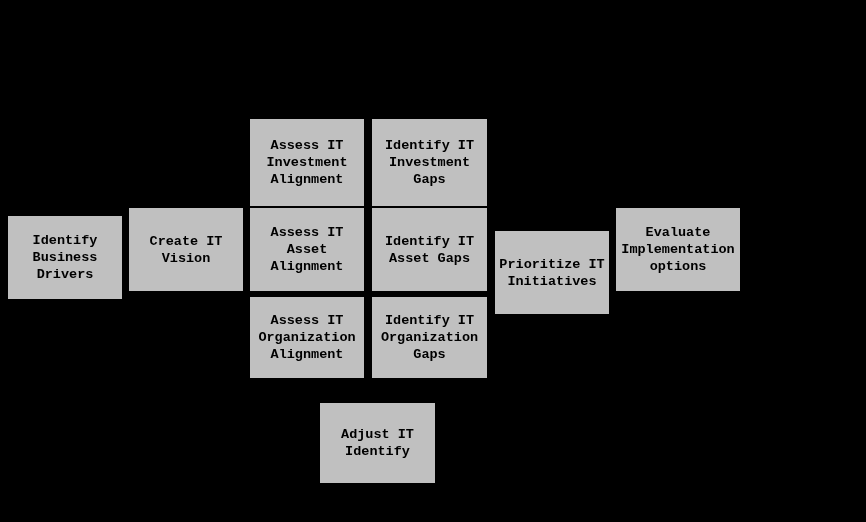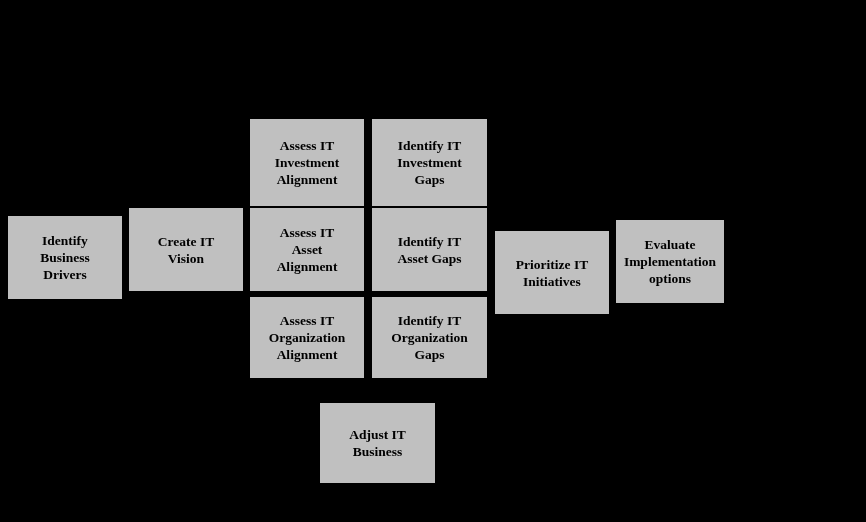--- a/index.html
+++ b/index.html
@@ -23,21 +23,21 @@
     background: #000000;
   }
   .proc-box {
     position: absolute;
     background: #c0c0c0;
     color: #000000;
     display: flex;
     align-items: center;
     justify-content: center;
     text-align: center;
-    font-family: Liberation Serif, serif;
+    font-family: Liberation Mono, monospace;
     font-weight: bold;
     font-size: 13.5px;
     line-height: 17px;
     letter-spacing: 0px;
     box-sizing: border-box;
     padding: 8px 4px;
     white-space: pre-line;
   }
 </style>
 </head>
@@ -61,18 +61,18 @@
     <div class="proc-box" style="left: 372px; top: 119px; width: 115px; height: 87px; background: rgb(192, 192, 192); color: rgb(0, 0, 0);">Identify IT
 Investment
 Gaps</div>
     <div class="proc-box" style="left: 372px; top: 208px; width: 115px; height: 83px; background: rgb(192, 192, 192); color: rgb(0, 0, 0);">Identify IT
 Asset Gaps</div>
     <div class="proc-box" style="left: 372px; top: 297px; width: 115px; height: 81px; background: rgb(192, 192, 192); color: rgb(0, 0, 0);">Identify IT
 Organization
 Gaps</div>
     <div class="proc-box" style="left: 495px; top: 208px; width: 114px; height: 83px; background: rgb(192, 192, 192); color: rgb(0, 0, 0); margin-top: 23px;">Prioritize IT
 Initiatives</div>
-    <div class="proc-box" style="left: 616px; top: 208px; width: 108px; height: 83px; background: rgb(192, 192, 192); color: rgb(0, 0, 0); margin-top: 12px;">Evaluate
+    <div class="proc-box" style="left: 616px; top: 208px; width: 124px; height: 83px; background: rgb(192, 192, 192); color: rgb(0, 0, 0);">Evaluate
 Implementation
 options</div>
     <div class="proc-box" style="left: 320px; top: 403px; width: 115px; height: 80px; background: rgb(192, 192, 192); color: rgb(0, 0, 0);">Adjust IT
-Business</div>
+Identify</div>
   </div>
 
 </body></html>

